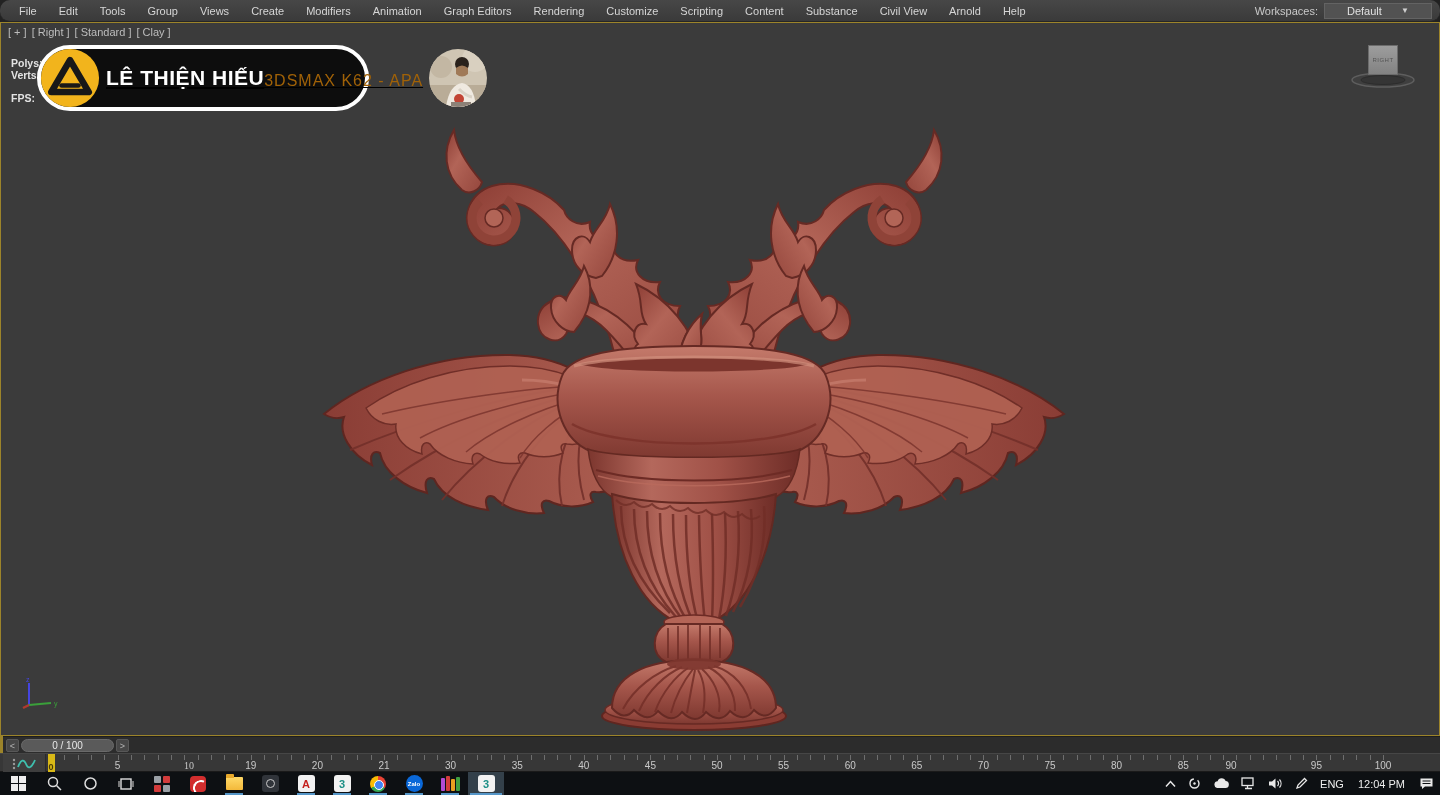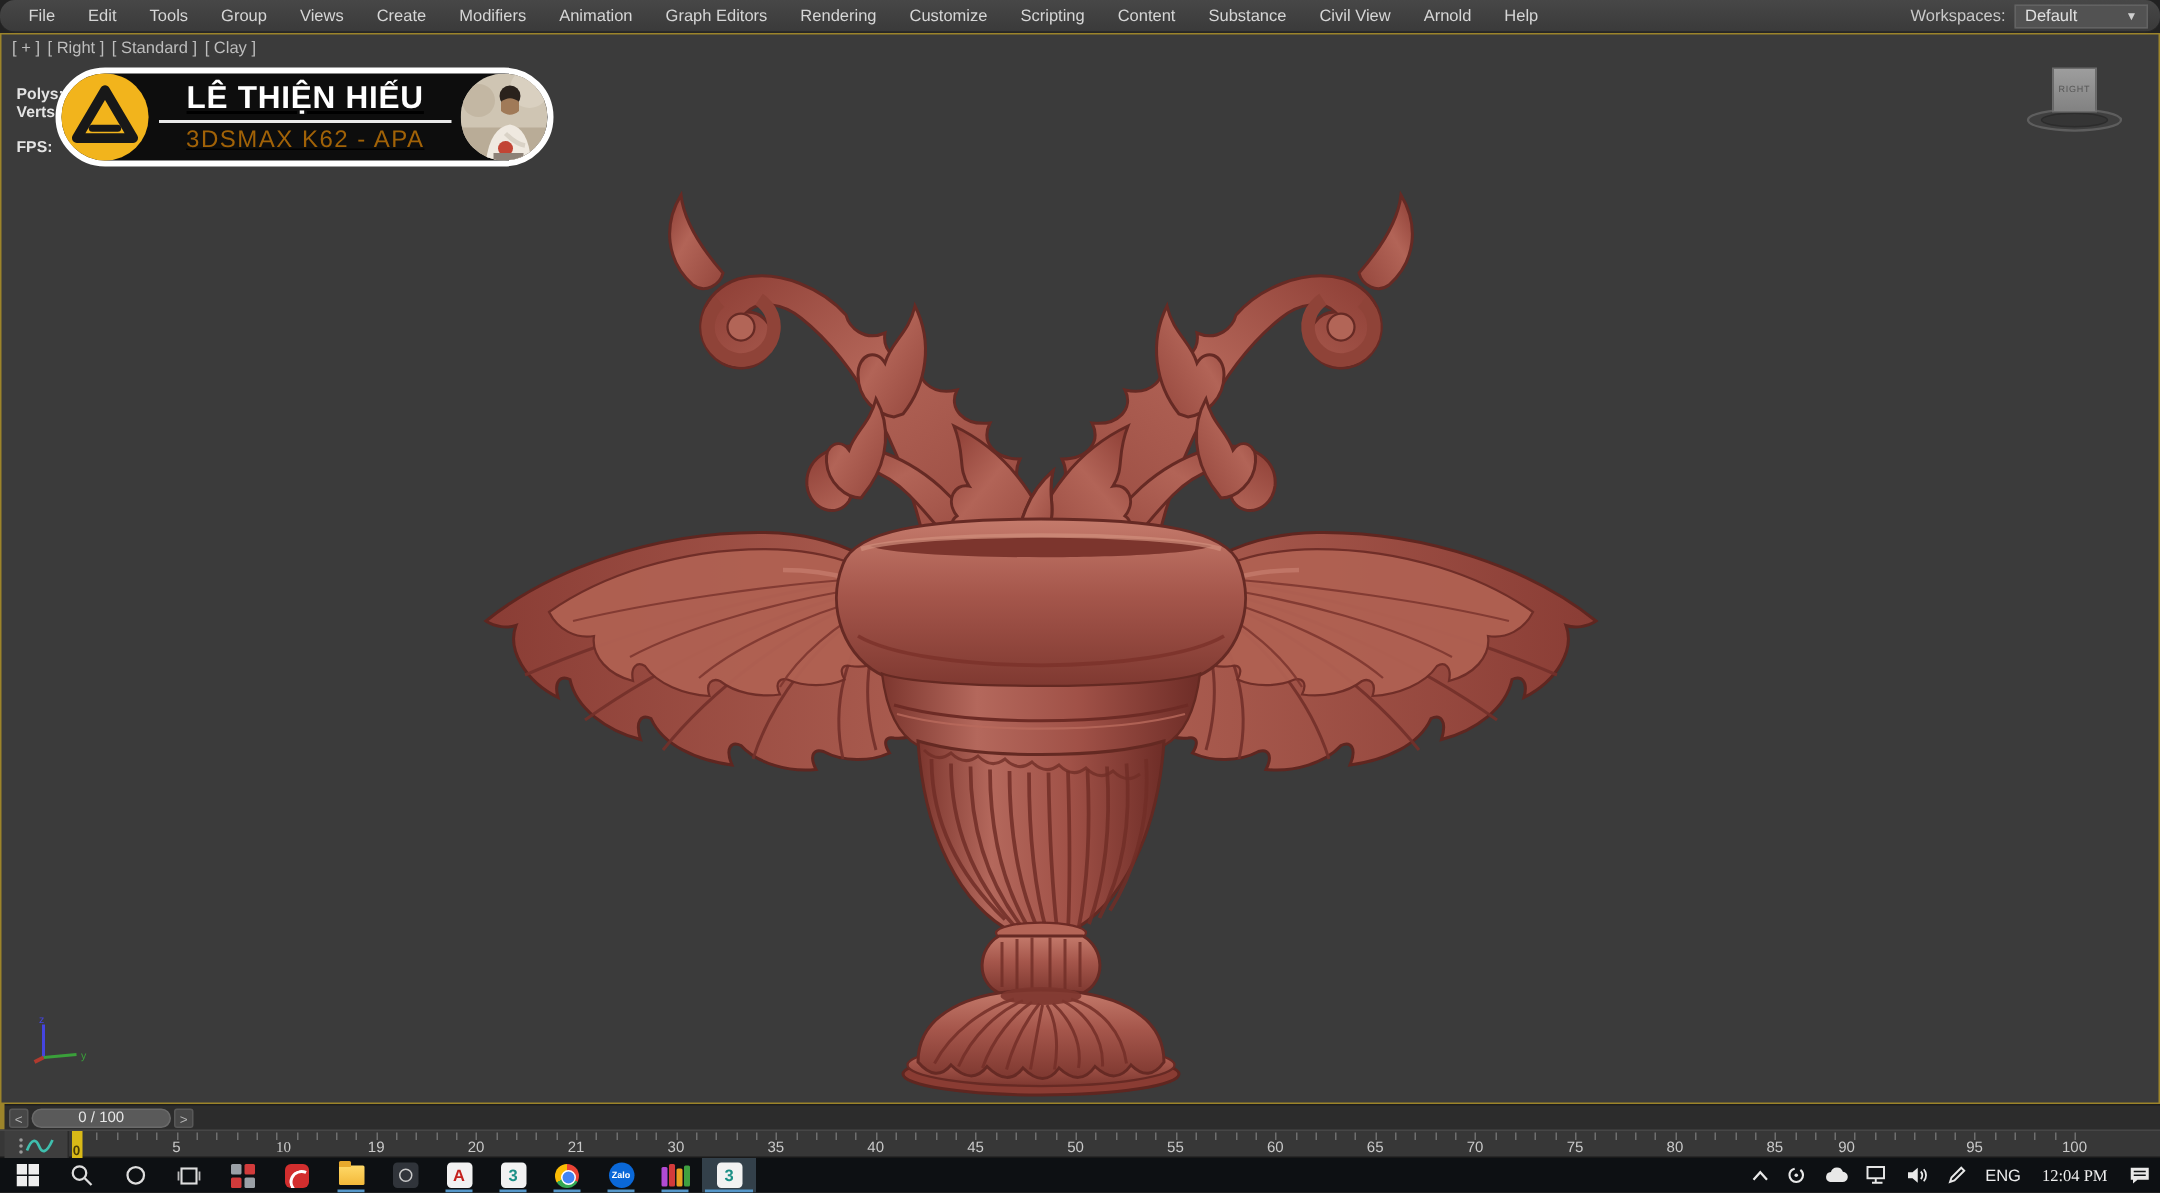--- a/index.html
+++ b/index.html
@@ -8,39 +8,39 @@
   .stage { position:relative; width:1440px; height:795px; }
 
   
   .menubar { position:absolute; left:0; top:0; width:1440px; height:22px;
     background:linear-gradient(#474747,#3a3a3a); border-bottom:1px solid #262626;
     display:flex; align-items:center; color:#d6d6d6; font-size:11px;border-radius:10px; }
   .menubar-items { display:flex; align-items:center; padding-left:8px; }
   .menu-item { padding:0 11px; line-height:22px; cursor:default; white-space:nowrap; }
   .workspaces { margin-left:auto; display:flex; align-items:center; gap:6px; padding-right:8px; }
   .ws-label { color:#c9c9c9; }
-  .ws-select { width:89px; height:16px; background:#525252; border:1px solid #636363;
-    display:flex; align-items:center; justify-content:space-between; padding:0 6px; color:#e0e0e0; }
+  .ws-select { width:108px; height:16px; background:#525252; border:1px solid #636363;
+    display:flex; align-items:center; justify-content:space-between; padding:0 22px; color:#e0e0e0; }
   .ws-caret { font-size:8px; color:#cfcfcf; }
 
   
   .viewport { position:absolute; left:0; top:22px; width:1440px; height:714px;
     background:#3b3b3b; border:1px solid #9c842a; }
   .vp-label { position:absolute; left:7px; top:3px; font-size:11px; color:#bdbdbd; display:flex; gap:5px; }
   .vp-label span { cursor:default; }
   .vp-stats { position:absolute; left:10px; top:34px; font-size:10.5px; font-weight:bold; color:#e3e3e3; line-height:12px; }
   .vp-stats div { margin-bottom:0; }
   .vp-stats .fps { margin-top:11px; }
 
   
   .watermark { position:absolute; left:36px; top:22px; width:332px; height:66px;
     background:#0d0d0d; border:4px solid #ffffff; border-radius:36px;
     display:flex; align-items:center; z-index:5; }
   .wm-logo { width:60px; height:60px; flex:0 0 60px; margin-left:-1px; }
-  .wm-text { flex:1; display:flex; flex-direction:column; align-items:center; justify-content:center; padding:0 6px;text-decoration:underline; }
+  .wm-text { flex:1; display:flex; flex-direction:row; align-items:flex-end; justify-content:center; padding:0 6px;text-decoration:underline; }
   .wm-name { color:#fff; font-weight:bold; font-size:21px; letter-spacing:.5px; white-space:nowrap; }
   .wm-divider { width:100%; height:2px; background:#e9e9e9; margin:2px 0 3px; }
   .wm-course { color:#a16207; font-size:16px; letter-spacing:1px; white-space:nowrap; }
   .wm-avatar { width:58px; height:58px; flex:0 0 58px; border-radius:50%; overflow:hidden; margin-right:0px; }
 
   
   .viewcube { position:absolute; right:20px; top:22px; width:72px; height:52px; text-align:center; }
   .vc-face { position:relative; margin:0 auto; width:30px; height:30px;
     background:linear-gradient(#9d9d9d,#828282); border:1px solid #6c6c6c;
     font-size:6px; letter-spacing:.5px; color:#555; display:flex; align-items:center; justify-content:center; z-index:2; }
@@ -100,21 +100,21 @@
   .grid-app { display:grid; grid-template-columns:7px 7px; grid-template-rows:7px 7px; gap:2px; }
   .grid-app i { border-radius:1px; }
   .red-swirl { width:16px; height:16px; border-radius:4px; background:#d22e2e; position:relative; overflow:hidden; }
   .red-swirl::before { content:""; position:absolute; left:3px; top:4px; width:12px; height:12px;
     border-radius:50%; border:2.5px solid #fff; border-color:#fff transparent transparent #fff; transform:rotate(-20deg); }
   .cam-app { width:17px; height:17px; border-radius:3px; background:#30343a; display:flex; align-items:center; justify-content:center; }
   .cam-app i { width:9px; height:9px; border-radius:50%; border:1.5px solid #c9c9c9; display:block; }
   .tb-tray { margin-left:auto; display:flex; align-items:center; }
   .tray-item { position:relative; height:100%; display:flex; align-items:center; justify-content:center;
     padding:0 6px; cursor:pointer; font-size:11px; }
-  .tray-time { padding:0 8px;font-family:Liberation Serif, serif; }
+  .tray-time { padding:0 8px; }
 </style>
 </head>
 <body>
 
 <div class="stage">
 
   <div class="menubar">
     <div class="menubar-items">
         <span class="menu-item">File</span>
         <span class="menu-item">Edit</span>

